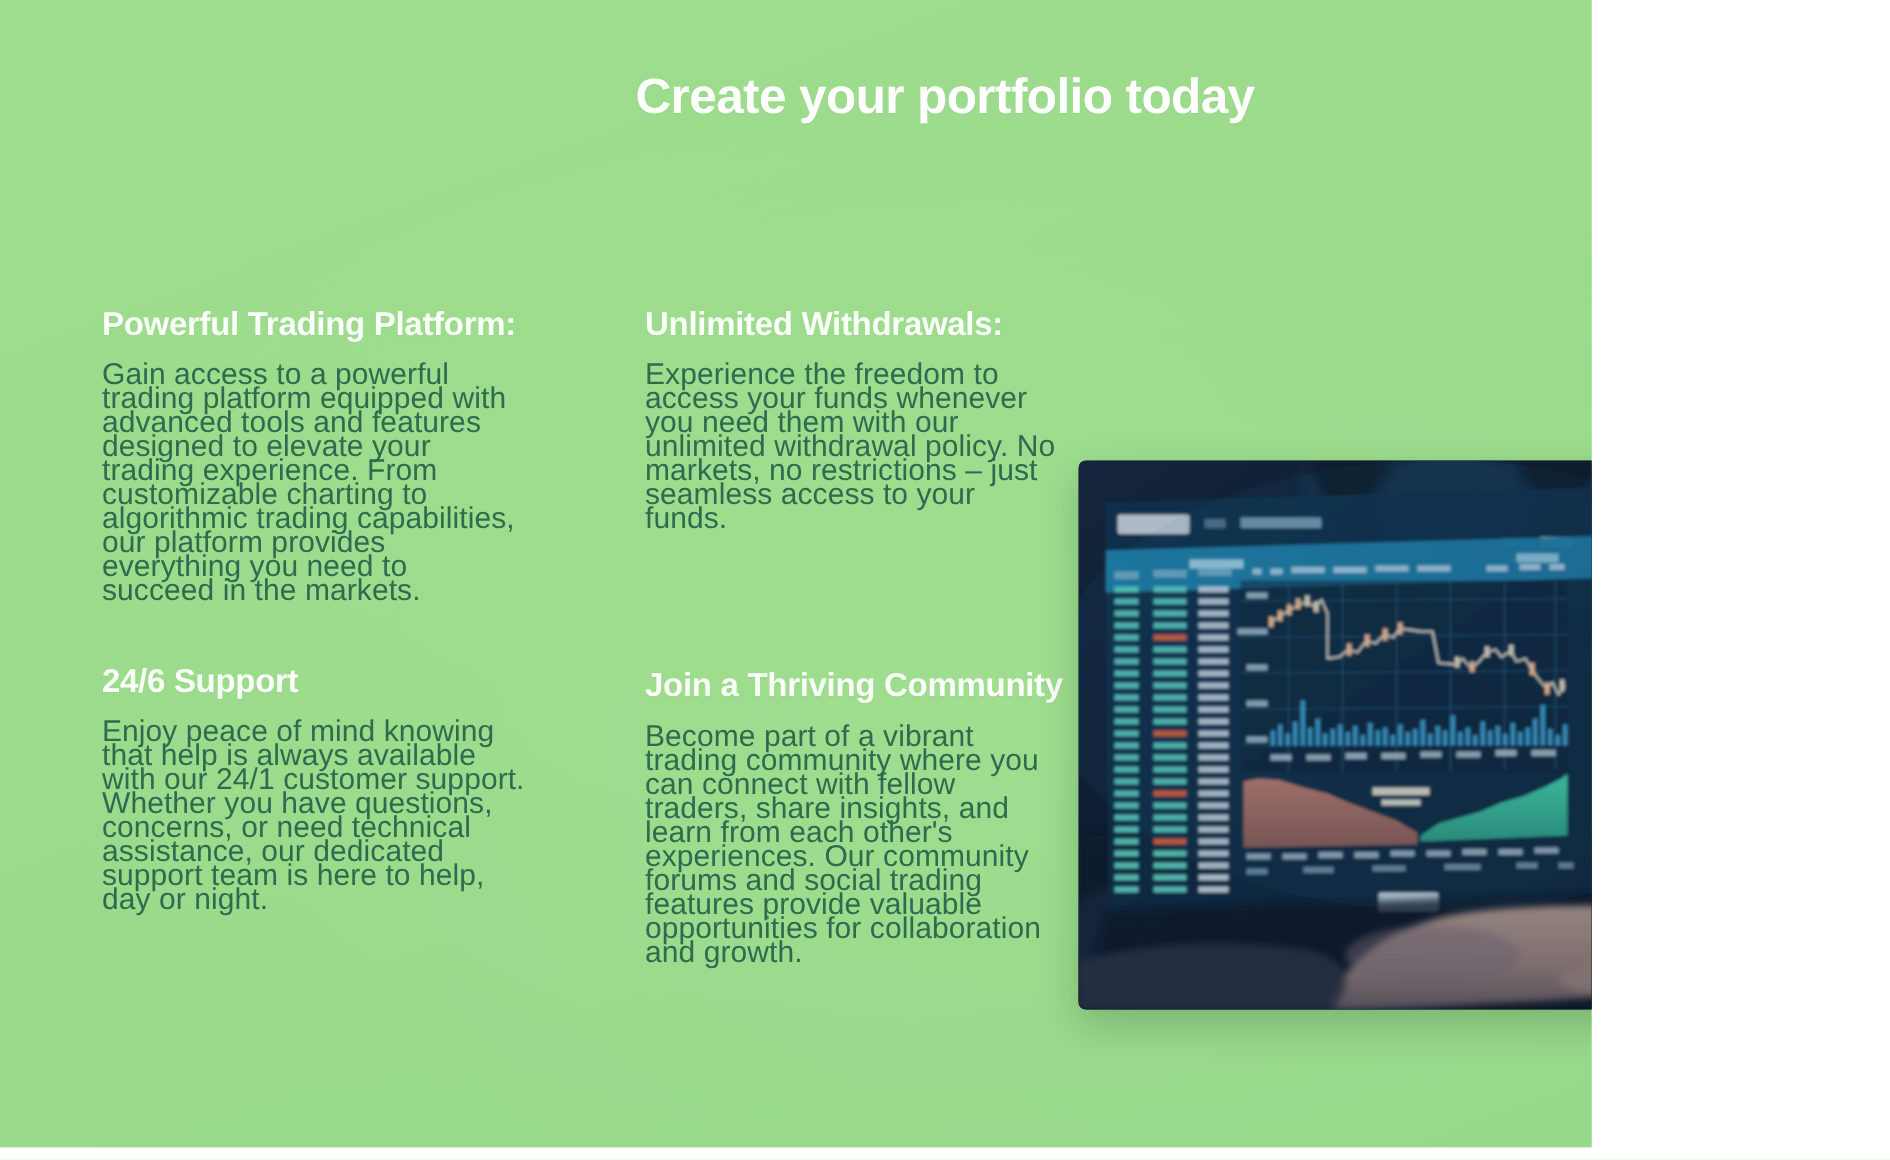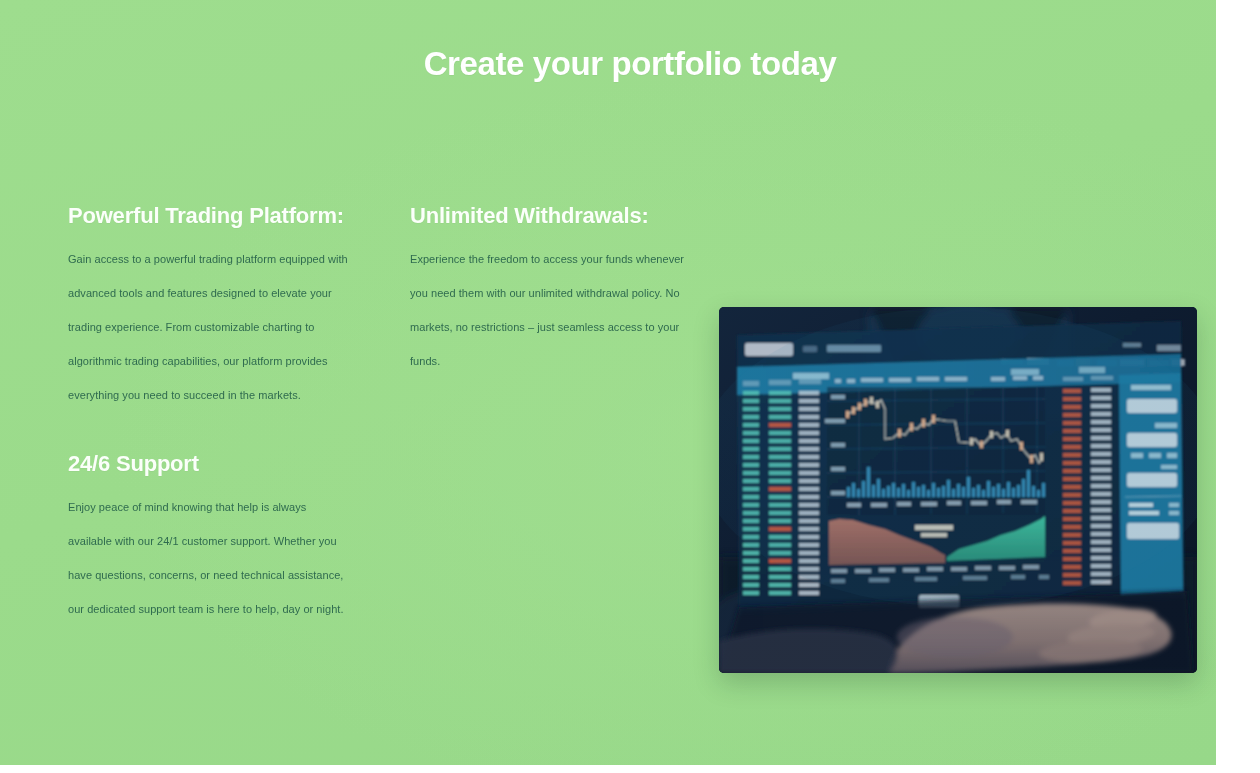--- a/index.html
+++ b/index.html
@@ -17,21 +17,21 @@
     width: 1260px;
     height: 773px;
     background: #ffffff;
     overflow: hidden;
   }
 
   
   .hero {
     position: absolute;
     left: 0; top: 0;
-    width: 1216px;
+    width: 1061px;
     height: 765px;
     background: #9cdc8c;
     background-image:
       radial-gradient(ellipse 900px 520px at 62% 58%, rgba(164,224,147,0.55) 0%, rgba(156,220,140,0) 72%),
       linear-gradient(160deg, #9edd8e 0%, #9bdb8b 45%, #97d889 100%);
     overflow: hidden;
   }
 
   .page-title {
     position: absolute;
@@ -45,39 +45,39 @@
     line-height: 44px;
     text-shadow: 0 1px 1px rgba(0,0,0,0.04);
   }
 
   
   .col {
     position: absolute;
     width: 285px;
   }
   .col-1 { left: 68px; top: 203px; }
-  .col-2 { left: 410px; top: 203px; }
+  .col-2 { left: 430px; top: 203px; }
 
   .block { margin-bottom: 0; }
   .block + .block { margin-top: 39px; }
 
   .block-title {
     color: #fbfffa;
     font-size: 22px;
     font-weight: bold;
     line-height: 26px;
     letter-spacing: -0.2px;
     margin-bottom: 13px;
     text-shadow: 0 1px 1px rgba(0,0,0,0.03);
   }
 
   .block-body {
     color: #2f6b4f;
-    font-size: 11px;
-    line-height: 34px;
+    font-size: 20px;
+    line-height: 16px;
     letter-spacing: 0.05px;
     max-width: 282px;
   }
 
   .col-2 .block-body { max-width: 278px; }
   .col-2 .block + .block { margin-top: 90px; }
 
   
   .col-1 .block-support { margin-top: 39px; }
 
@@ -129,20 +129,22 @@
     </div>
 
     <div class="col col-2">
 
       <div class="block">
         <div class="block-title">Unlimited Withdrawals:</div>
         <p class="block-body">Experience the freedom to access your funds whenever you need them with our unlimited withdrawal policy. No markets, no restrictions – just seamless access to your funds.</p>
       </div>
 
       <div class="block">
+        <div class="block-title">Join a Thriving Community</div>
+        <p class="block-body">Become part of a vibrant trading community where you can connect with fellow traders, share insights, and learn from each other's experiences. Our community forums and social trading features provide valuable opportunities for collaboration and growth.</p>
       </div>
 
     </div>
 
     <figure class="photo-card">
       <svg viewBox="0 0 478 366" preserveAspectRatio="none" aria-hidden="true">
         <defs>
           <linearGradient id="bgDark" x1="0" y1="0" x2="1" y2="1">
             <stop offset="0%" stop-color="#13253c"></stop>
             <stop offset="45%" stop-color="#0e1c30"></stop>

